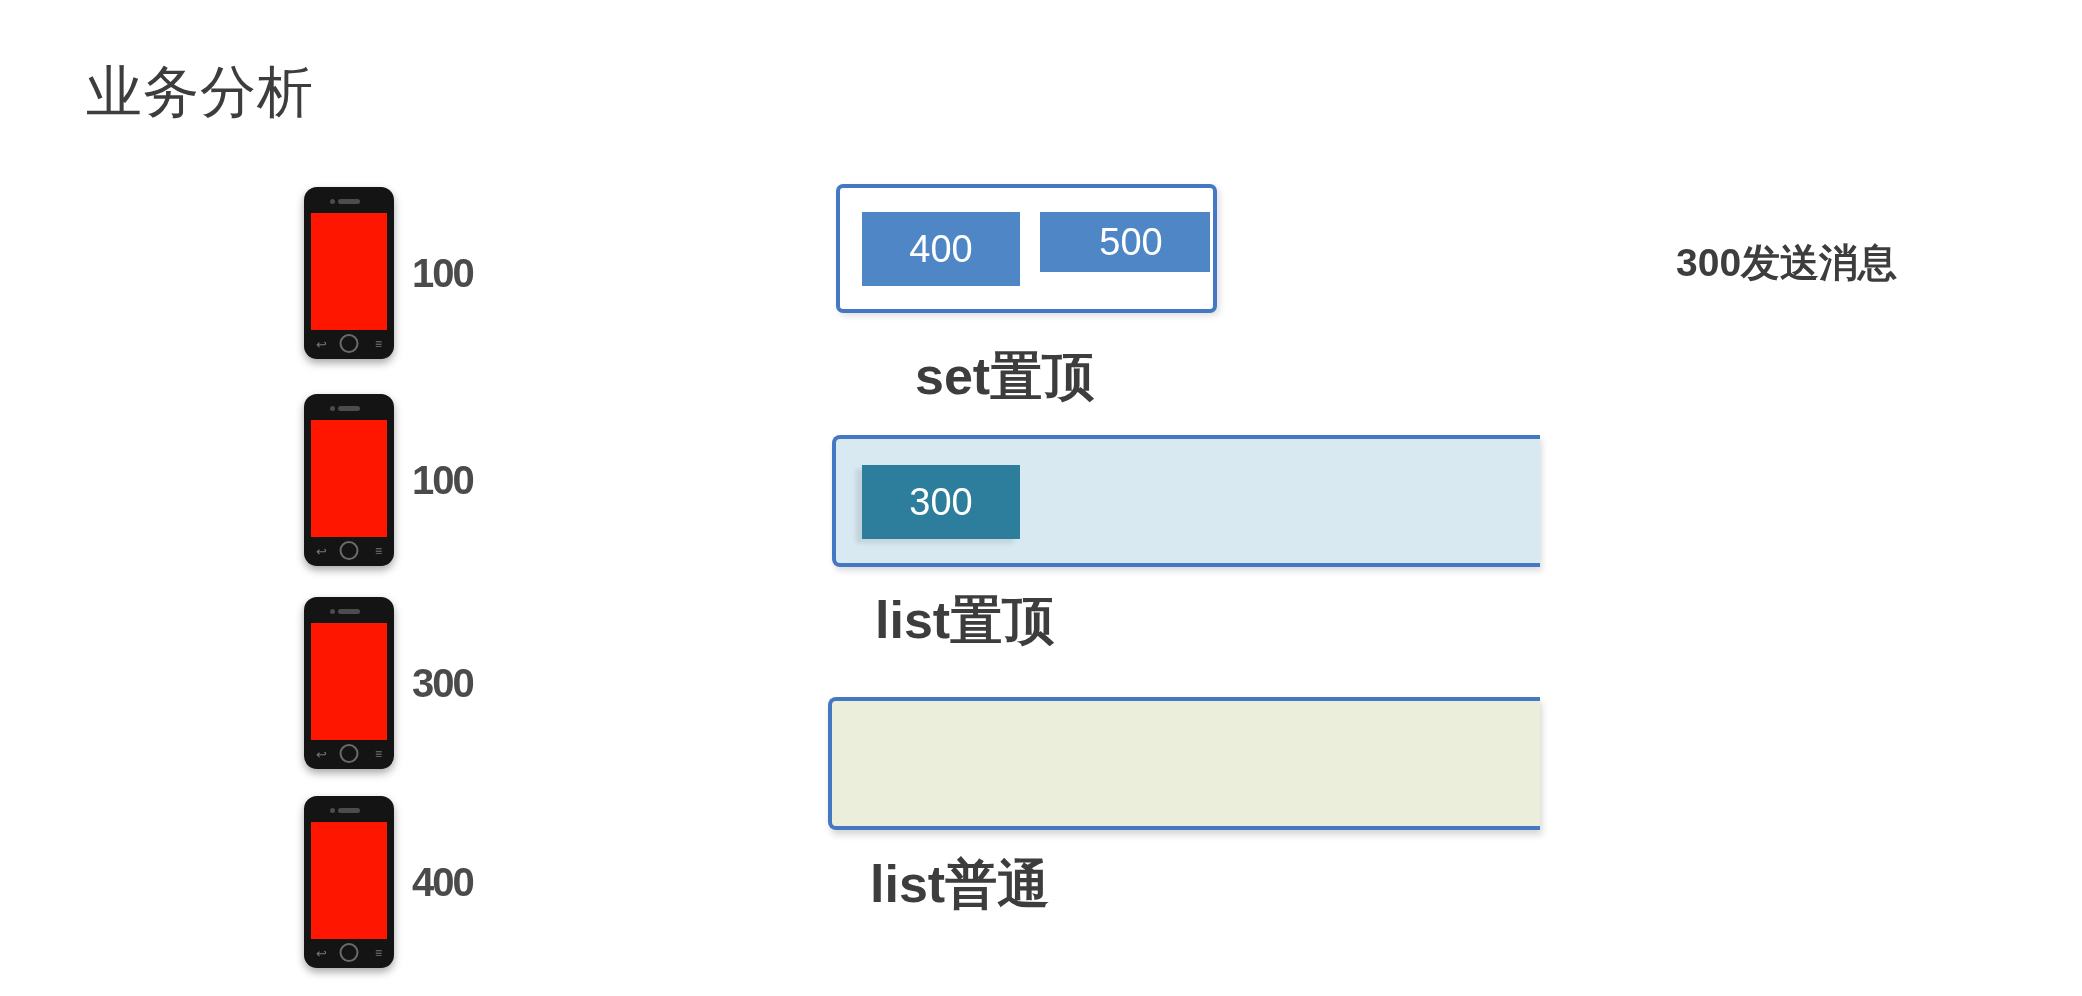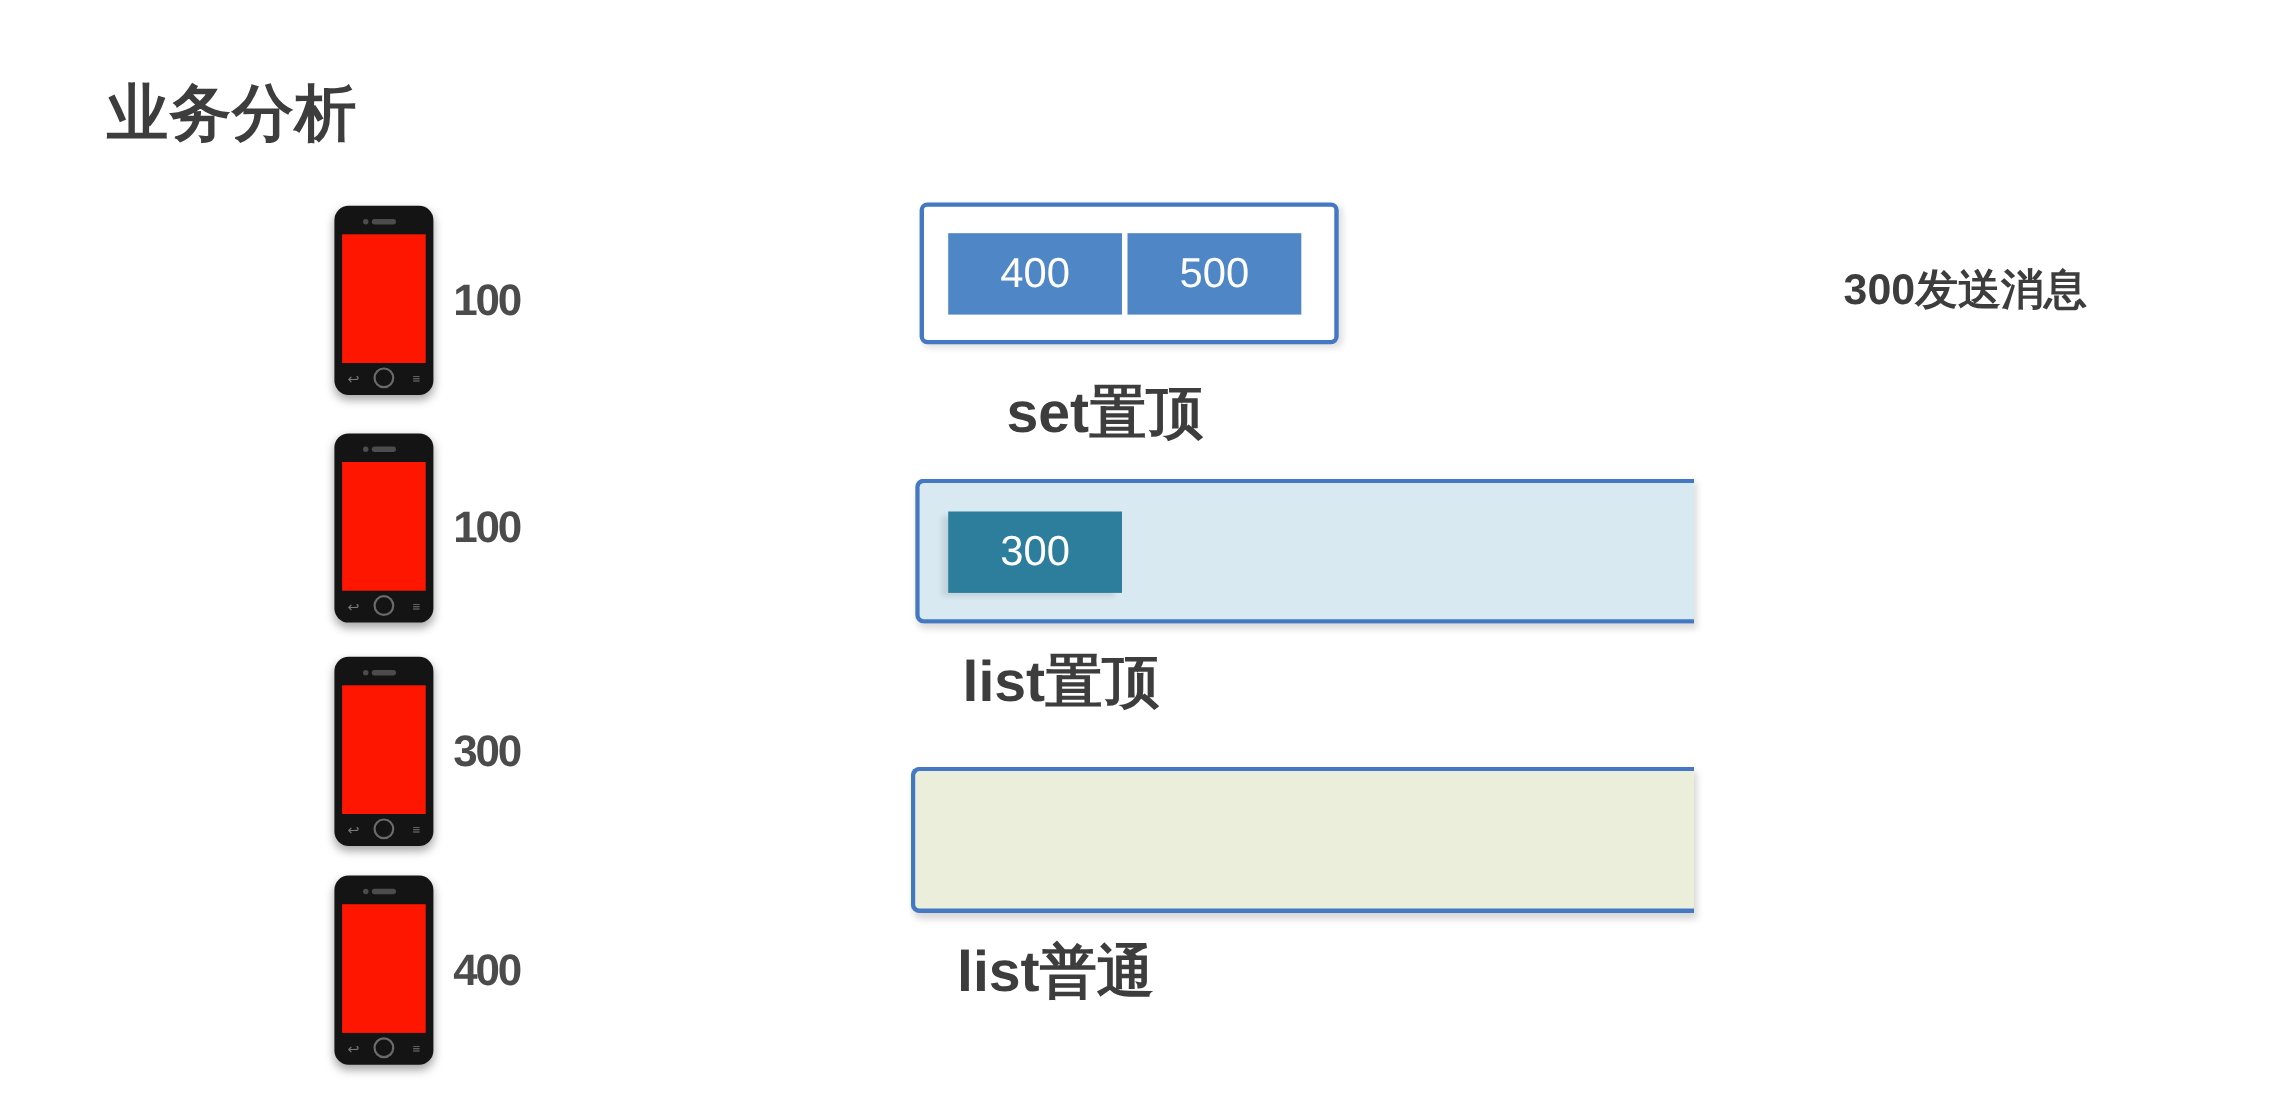--- a/index.html
+++ b/index.html
@@ -5,22 +5,22 @@
   html,body{margin:0;padding:0;background:#ffffff;}
   .canvas{
     position:relative;
     width:2082px;height:996px;
     background:#ffffff;
     overflow:hidden;
     font-family:"Liberation Sans","DejaVu Sans",sans-serif;
   }
   .title{
     position:absolute;left:86px;top:60px;
-    font-size:56px;font-weight:700;color:#3d3d3d;
-    letter-spacing:1px;line-height:1.15;margin:11px;
+    font-size:56px;font-weight:400;color:#3d3d3d;
+    letter-spacing:1px;line-height:1.15;margin:0;
   }
   
   .phone{
     position:absolute;left:304px;width:90px;height:172px;
     background:#141414;border-radius:13px;
     box-shadow:0 4px 9px rgba(0,0,0,0.35);
   }
   .phone .screen{
     position:absolute;left:7px;right:7px;top:26px;bottom:29px;
     background:#fe1600;
@@ -72,21 +72,21 @@
     border-radius:8px 0 0 8px;
     box-shadow:2px 5px 7px rgba(0,0,0,0.16);
   }
   .chip{
     position:absolute;display:flex;align-items:center;justify-content:center;
     color:#ffffff;font-size:38px;font-weight:400;
   }
   .chip-blue{background:#4f86c6;}
   .chip-teal{background:#2d7e9d;box-shadow:-6px 4px 5px rgba(0,0,0,0.10);}
   .chip-1{left:22px;top:24px;width:158px;height:74px;}
-  .chip-2{left:185px;top:24px;width:158px;height:74px;}
+  .chip-2{left:200px;top:24px;width:158px;height:60px;padding-left:12px;}
   .chip-3{left:26px;top:26px;width:158px;height:74px;}
   .caption{
     position:absolute;
     font-size:52px;font-weight:800;color:#3d3d3d;line-height:1.15;
   }
   .caption-set-top{left:915px;top:347px;}
   .caption-list-normal{left:875px;top:591px;}
   .caption-list-top{left:870px;top:855px;}
   .annotation{
     position:absolute;left:1676px;top:236px;

